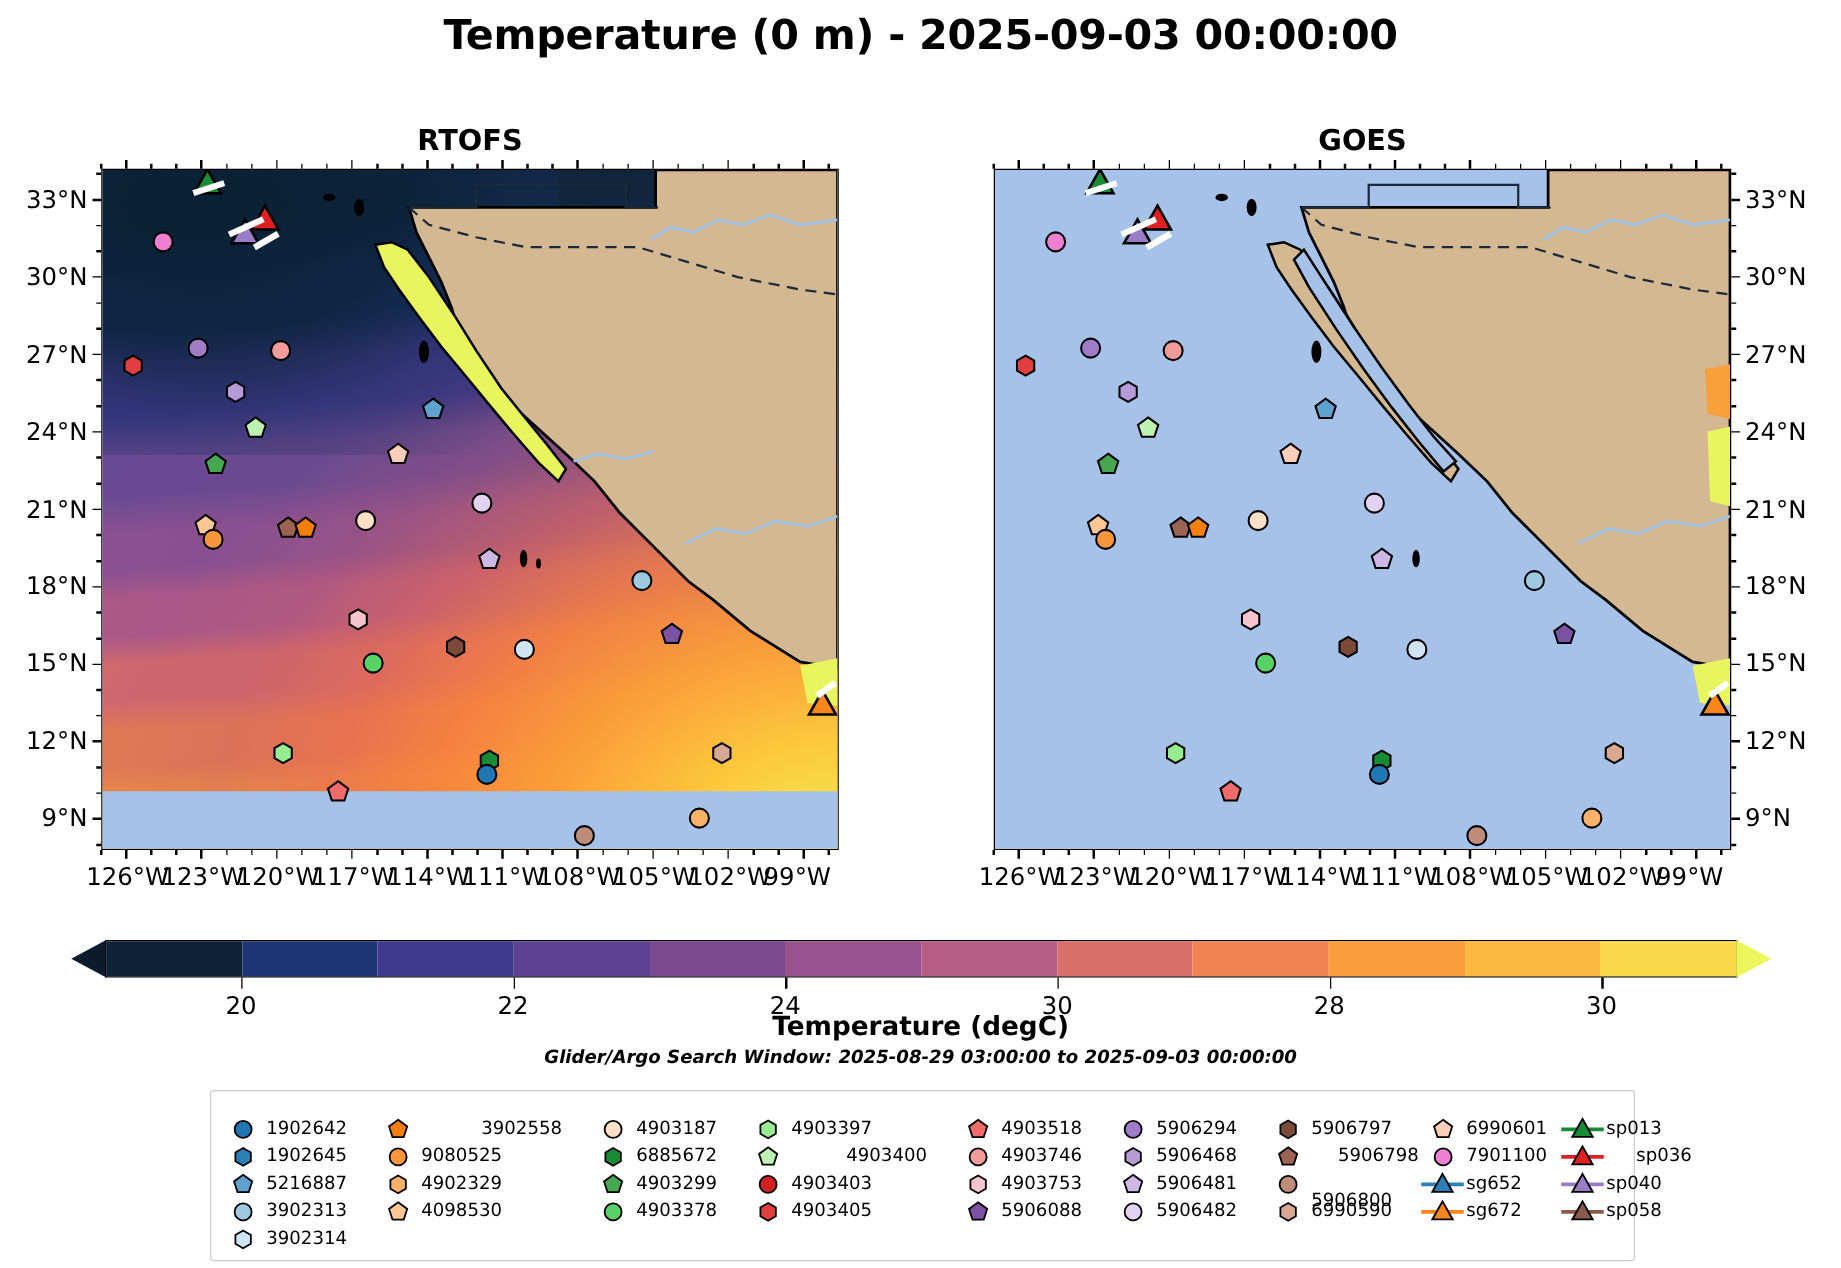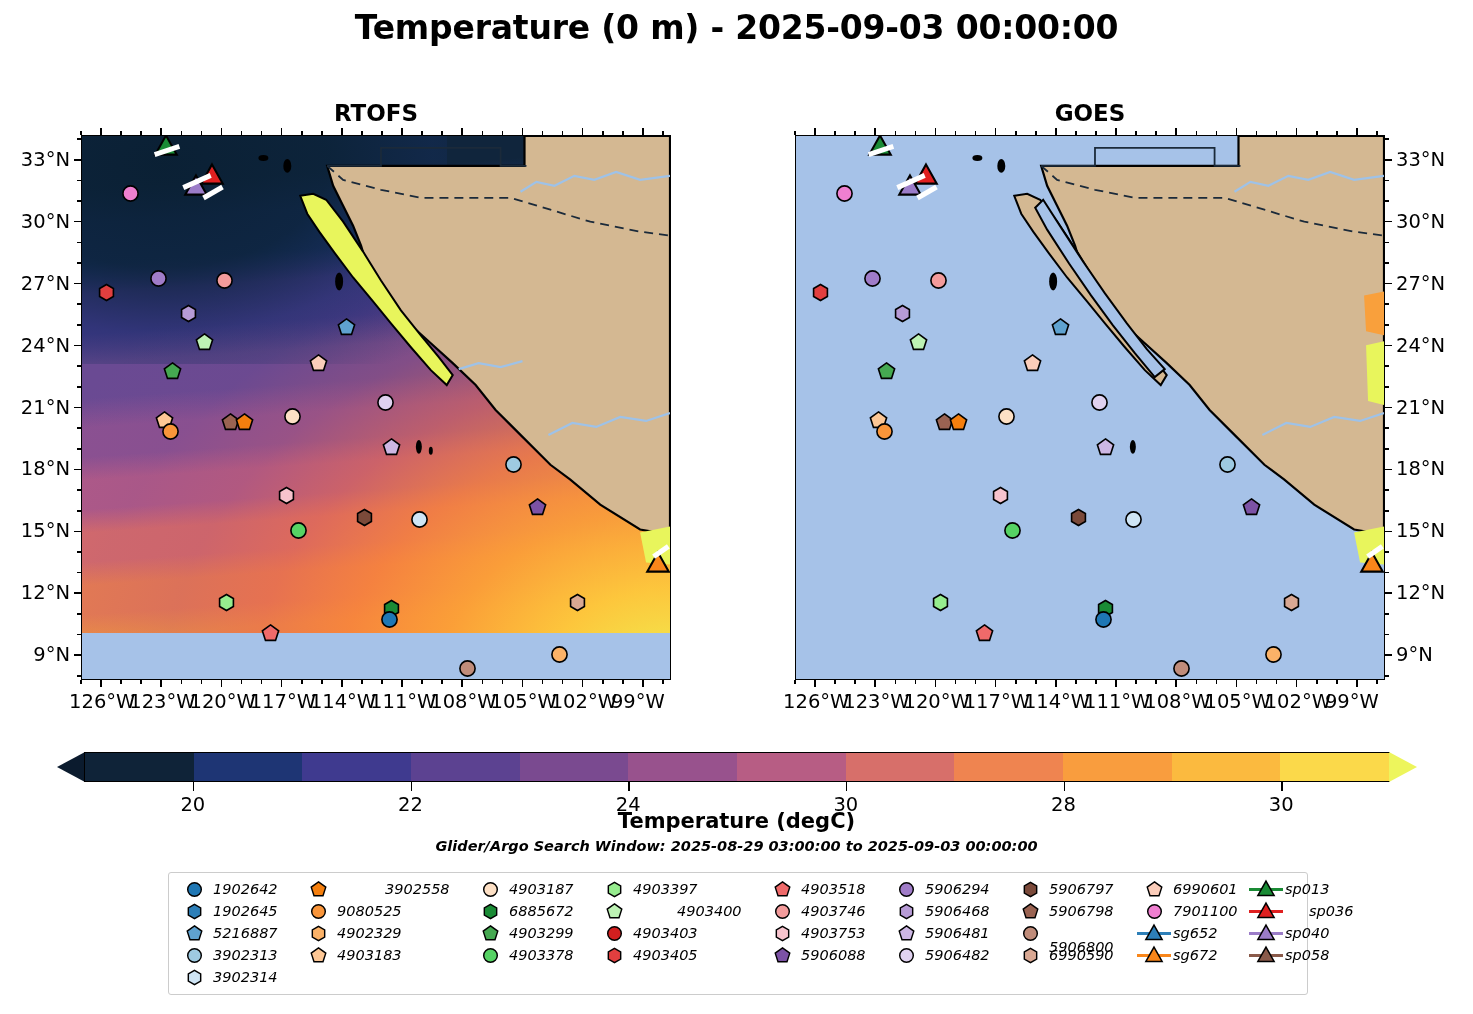--- a/index.html
+++ b/index.html
@@ -78,21 +78,21 @@
   .cb-tick{position:absolute;top:30px;width:1.6px;height:9px;background:#000;}
   .cb-tlabel{position:absolute;top:41px;font-size:19.5px;transform:translateX(-50%);}
   #cbar-label{position:absolute;left:0;top:809px;width:1473px;text-align:center;
     font-size:21px;font-weight:bold;}
   #search-window{position:absolute;left:0;top:838px;width:1473px;text-align:center;
     font-size:14.5px;font-weight:bold;font-style:italic;}
 
   
   #legend{position:absolute;left:168px;top:872px;width:1140px;
     border:1px solid #cccccc;border-radius:3px;background:#fff;
-    padding:5px 6px 6px 6px;box-sizing:border-box;font-style:italic;}
+    padding:19px 6px 6px 6px;box-sizing:border-box;}
   #legend-grid{display:flex;gap:0px;}
   .legend-col{display:flex;flex-direction:column;gap:0px;}
   .legend-item{display:flex;align-items:center;height:22px;}
   .legend-mark{width:38px;display:flex;align-items:center;justify-content:center;flex:0 0 38px;}
   .legend-text{font-size:14.5px;white-space:nowrap;}
 
   
   svg.mk{display:block;overflow:visible;}
 </style>
 </head>
@@ -609,21 +609,21 @@
             </svg>
           </span>
           <span class="legend-text" style="width: 86px;">4902329</span>
         </div>
         <div class="legend-item">
           <span class="legend-mark">
             <svg class="mk" width="17" height="17" viewBox="-10 -10 20 20">
               <polygon points="0.00,-9.00 8.56,-2.78 5.29,7.28 -5.29,7.28 -8.56,-2.78" fill="#fdc795" stroke="#000" stroke-width="1.7"></polygon>
             </svg>
           </span>
-          <span class="legend-text" style="width: 86px;">4903183</span>
+          <span class="legend-text" style="width: 86px;">4098530</span>
         </div>
       </div>
       <div class="legend-col">
         <div class="legend-item">
           <span class="legend-mark">
             <svg class="mk" width="17" height="17" viewBox="-10 -10 20 20">
               <circle cx="0" cy="0" r="8" fill="#fde0c5" stroke="#000" stroke-width="1.7"></circle>
             </svg>
           </span>
           <span class="legend-text" style="width: 86px;">4903187</span>
@@ -763,21 +763,21 @@
             </svg>
           </span>
           <span class="legend-text" style="width: 86px;">5906797</span>
         </div>
         <div class="legend-item">
           <span class="legend-mark">
             <svg class="mk" width="17" height="17" viewBox="-10 -10 20 20">
               <polygon points="0.00,-9.00 8.56,-2.78 5.29,7.28 -5.29,7.28 -8.56,-2.78" fill="#9a6352" stroke="#000" stroke-width="1.7"></polygon>
             </svg>
           </span>
-          <span class="legend-text" style="width: 86px;">5906798</span>
+          <span class="legend-text" style="width: 86px; text-align: right;">5906798</span>
         </div>
         <div class="legend-item">
           <span class="legend-mark">
             <svg class="mk" width="17" height="17" viewBox="-10 -10 20 20">
               <circle cx="0" cy="0" r="8" fill="#c08c7a" stroke="#000" stroke-width="1.7"></circle>
             </svg>
           </span>
           <span class="legend-text" style="width: 86px; margin-top: 28px;">5906800</span>
         </div>
         <div class="legend-item">

